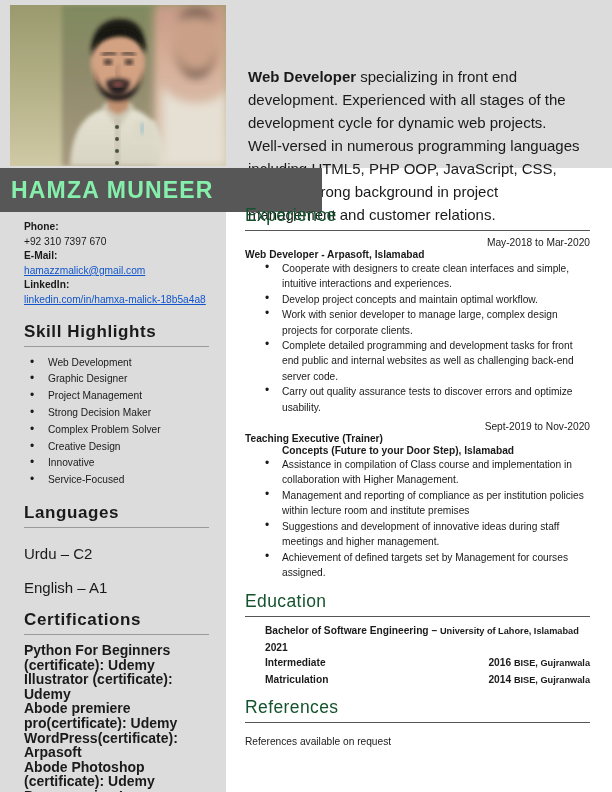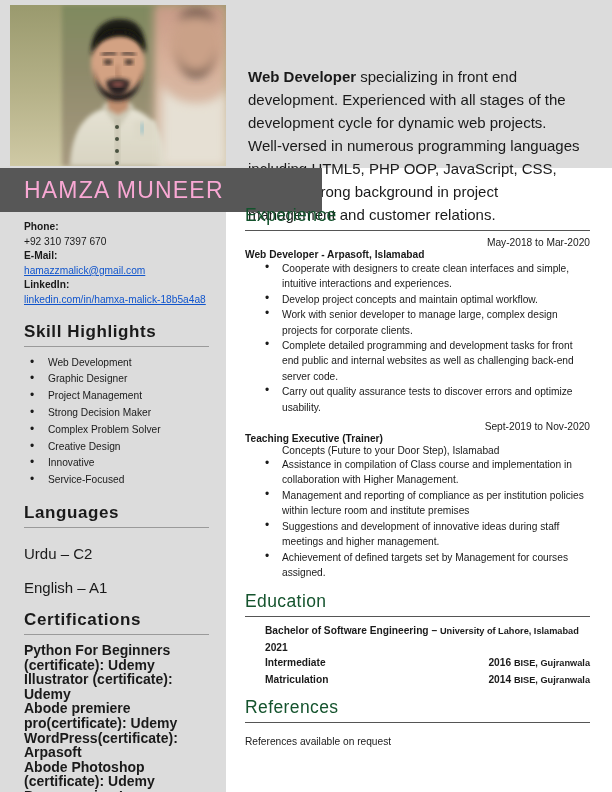--- a/index.html
+++ b/index.html
@@ -34,25 +34,25 @@
   
   .name-banner {
     position: absolute;
     left: 0; top: 168px;
     width: 322px; height: 44px;
     background: #575757;
     display: flex;
     align-items: center;
   }
   .name-banner .name-text {
-    color: #f9a8d4;
+    color: #86efac;
     font-size: 23px;
-    font-weight: normal;
+    font-weight: bold;
     letter-spacing: 1.2px;
-    padding-left: 24px;
+    padding-left: 11px;
     white-space: nowrap;
   }
 
   
   .sidebar {
     position: absolute;
     left: 0; top: 212px;
     width: 226px;
     height: 580px;
     background: #dcdcdc;
@@ -169,21 +169,21 @@
     text-align: right;
     margin: 6px 0 1px 0;
   }
   .job-title {
     font-size: 10.2px;
     font-weight: bold;
     margin: 0 0 1px 0;
   }
   .job-sub {
     font-size: 10.2px;
-    font-weight: normal;
+    font-weight: bold;
     margin: 0 0 1px 0;
     padding-left: 37px;
   }
   ul.duties {
     list-style: none;
     margin: 0 0 2px 0;
     padding: 0;
   }
   ul.duties li {
     font-size: 10.2px;

